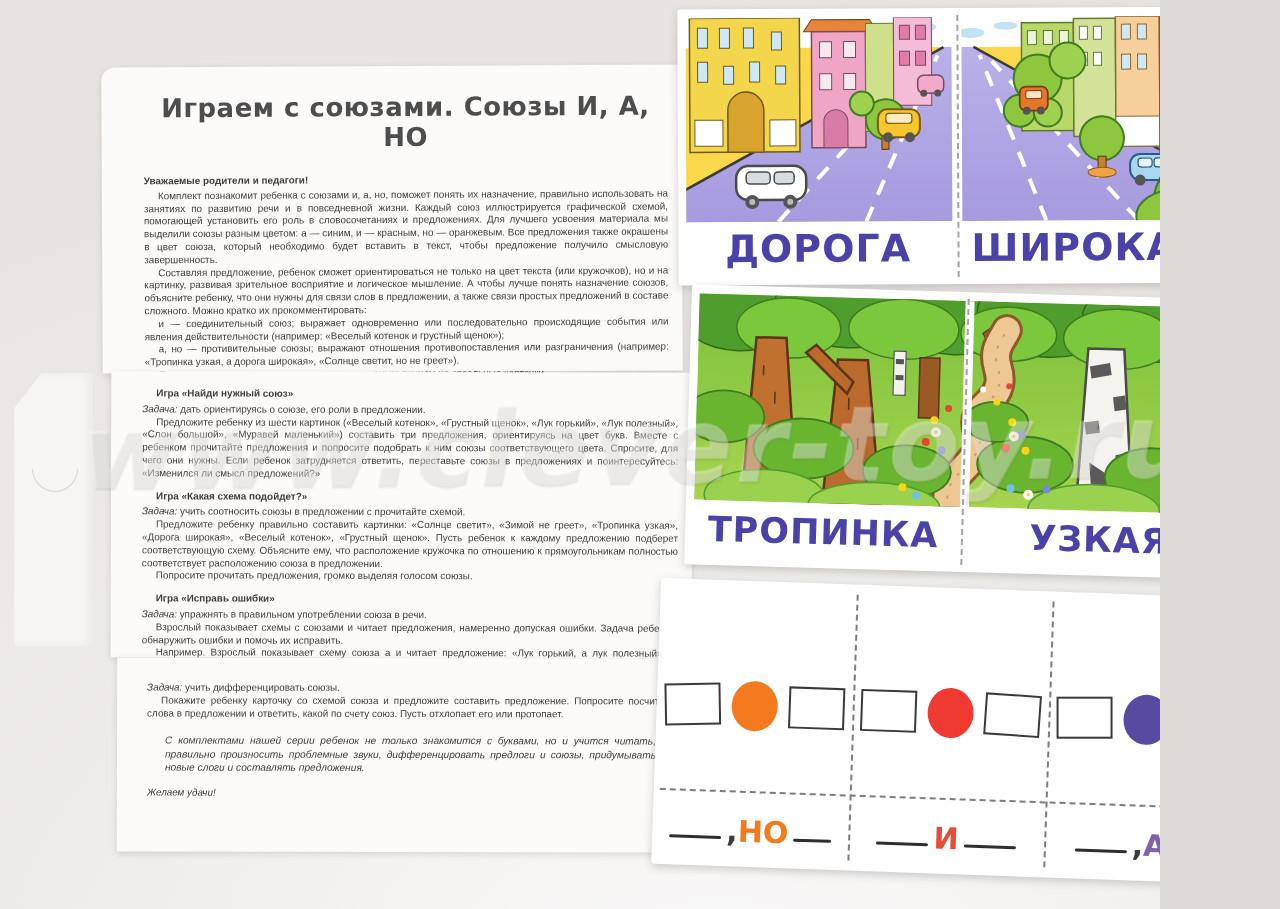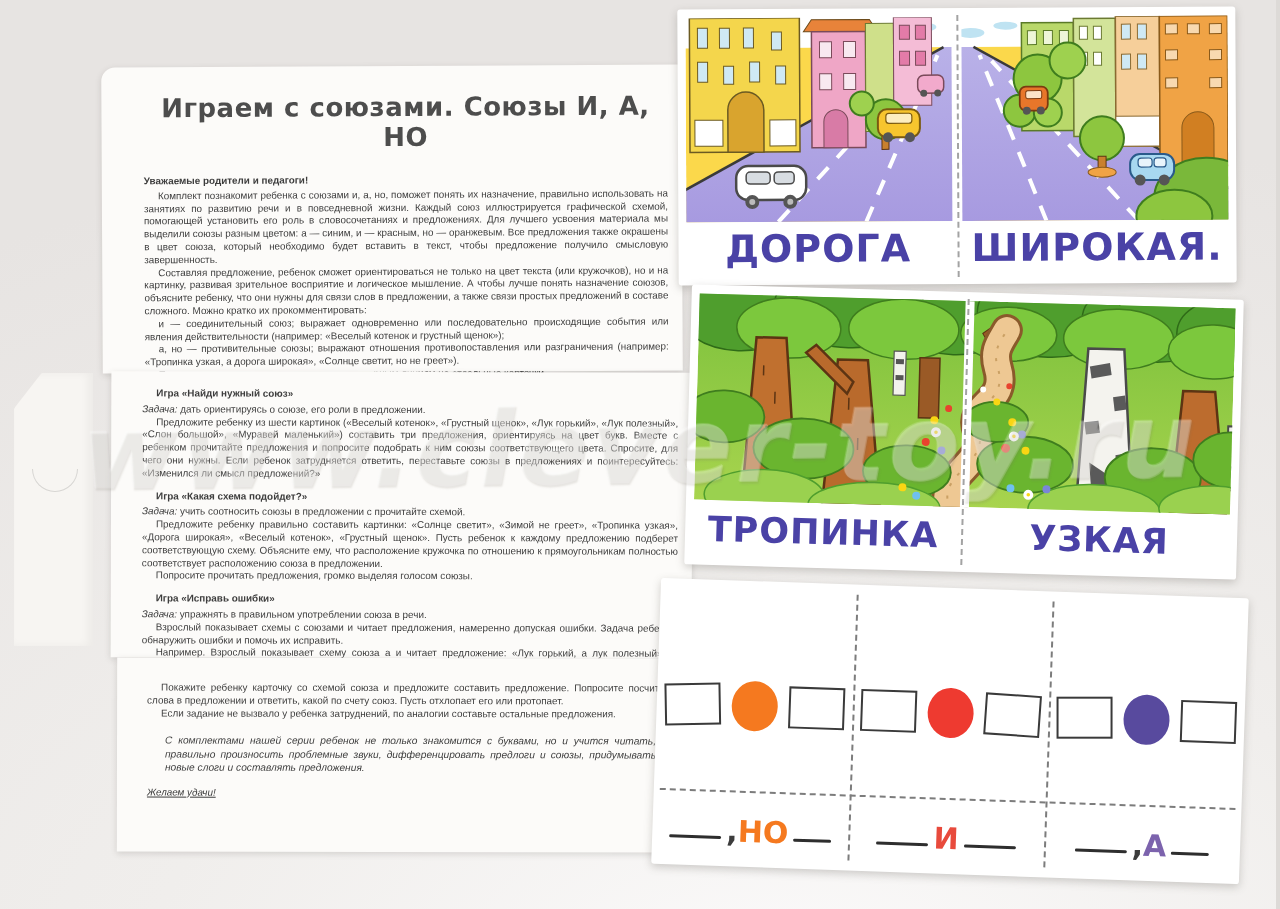--- a/index.html
+++ b/index.html
@@ -1,38 +1,38 @@
 <!DOCTYPE html>
 <html><head>
 <meta charset="utf-8">
 <style>
   html,body{margin:0;padding:0;background:#dddad7;}
   .scene{
-    position:relative;width:1276px;height:909px;overflow:hidden;
+    position:relative;width:1160px;height:909px;overflow:hidden;
     background:radial-gradient(120% 95% at 62% 108%, #fbfafa 0%, #f0eeec 42%, #e7e4e2 100%);
     font-family:"Liberation Sans","DejaVu Sans",sans-serif;color:#3d3d3d;
   }
   
   .panel{position:absolute;background:#fcfbf9;box-shadow:0 2px 6px rgba(90,85,80,.20);}
   .panel-top{left:102px;top:66px;width:580px;height:306px;border-radius:14px 4px 0 0;
     transform:rotate(-0.3deg);padding:20px 14px 0 42px;box-sizing:border-box;}
   .panel-mid{left:111px;top:372px;width:581px;height:286px;transform:rotate(0.15deg);
     padding:6px 14px 0 31px;box-sizing:border-box;}
   .panel-bottom{left:117px;top:658px;width:573px;height:194px;transform:rotate(0.1deg);
     padding:24px 16px 0 30px;box-sizing:border-box;}
   .sheet-title{margin:6px 0 22px 0;text-align:center;font-size:26px;font-weight:bold;
     color:#4d4d4d;font-family:"DejaVu Sans","Liberation Sans",sans-serif;letter-spacing:.5px;}
   .panel p{margin:0;font-size:9.9px;line-height:12.8px;text-align:justify;text-indent:14px;}
   .panel p.noindent{text-indent:0;}
   .lead-heading{font-weight:bold;margin-bottom:2px !important;}
   .game-heading{font-weight:bold;margin:10px 0 3px 0 !important;text-align:left !important;}
   .task .it{font-style:italic;}
   .closing{font-style:italic;text-align:center;text-indent:0 !important;
     margin:14px 18px 0 18px !important;line-height:13.5px !important;font-size:10.2px !important;}
-  .wish{font-style:italic;text-align:left;text-indent:0 !important;margin-top:12px !important;text-decoration:underline;}
+  .wish{font-style:italic;text-align:left;text-indent:0 !important;margin-top:12px !important;}
   
   .flap{position:absolute;left:14px;top:373px;width:79px;height:273px;background:#f7f5f2;
     clip-path:polygon(35% 0,100% 0,100% 100%,0 100%,0 13%);
     box-shadow:0 2px 5px rgba(0,0,0,.12), inset -5px 0 8px rgba(0,0,0,.045);}
   .flap-notch{position:absolute;left:18px;top:96px;width:44px;height:22px;border:1.5px solid rgba(0,0,0,.13);
     border-top:none;border-radius:0 0 44px 44px;background:transparent;}
   
   .card{position:absolute;background:#fff;border-radius:3px;box-shadow:0 3px 8px rgba(90,85,80,.28);}
   .card-road{left:678px;top:8px;width:558px;height:276px;transform:rotate(-0.3deg);}
   .card-path{left:688px;top:292px;width:552px;height:280px;transform:rotate(1.6deg);}
@@ -98,22 +98,22 @@
     <p>Предложите ребенку правильно составить картинки: «Солнце светит», «Зимой не греет», «Тропинка узкая», «Дорога широкая», «Веселый котенок», «Грустный щенок». Пусть ребенок к каждому предложению подберет соответствующую схему. Объясните ему, что расположение кружочка по отношению к прямоугольникам полностью соответствует расположению союза в предложении.</p>
     <p>Попросите прочитать предложения, громко выделяя голосом союзы.</p>
 
     <p class="game-heading">Игра «Исправь ошибки»</p>
     <p class="task noindent"><span class="it">Задача:</span> <span>упражнять в правильном употреблении союза в речи.</span></p>
     <p>Взрослый показывает схемы с союзами и читает предложения, намеренно допуская ошибки. Задача ребенка: обнаружить ошибки и помочь их исправить.</p>
     <p>Например. Взрослый показывает схему союза а и читает предложение: «Лук горький, а лук полезный». Я правильный выбрал(а) союз? Помоги мне.</p>
   </section>
 
   <section class="panel panel-bottom">
+    <p class="task noindent"><span class="it">Задача:</span> <span>учить дифференцировать союзы.</span></p>
     <p>Покажите ребенку карточку со схемой союза и предложите составить предложение. Попросите посчитать слова в предложении и ответить, какой по счету союз. Пусть отхлопает его или протопает.</p>
-    <p>Если задание не вызвало у ребенка затруднений, по аналогии составьте остальные предложения.</p>
     <p class="closing">С комплектами нашей серии ребенок не только знакомится с буквами, но и учится читать, правильно произносить проблемные звуки, дифференцировать предлоги и союзы, придумывать новые слоги и составлять предложения.</p>
     <p class="wish">Желаем удачи!</p>
   </section>
 
   <div class="card card-road">
     <svg width="542" height="204" viewBox="0 0 542 204">
       <defs>
         <linearGradient id="rg" x1="0" y1="0" x2="0" y2="1">
           <stop offset="0" stop-color="#b9b1e8"></stop>
             <stop offset="1" stop-color="#a79ae0"></stop>

